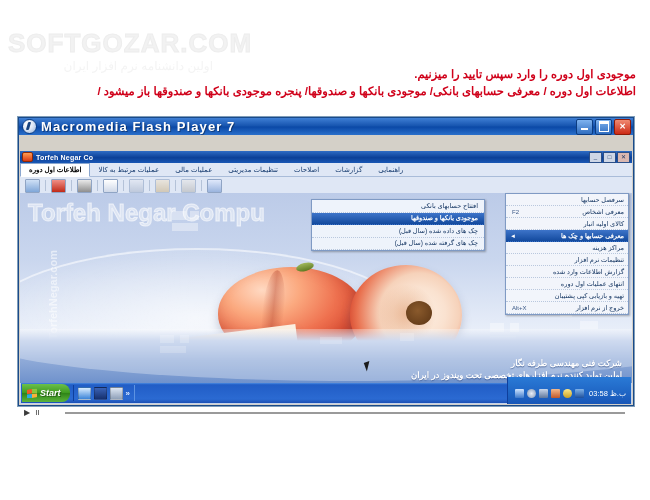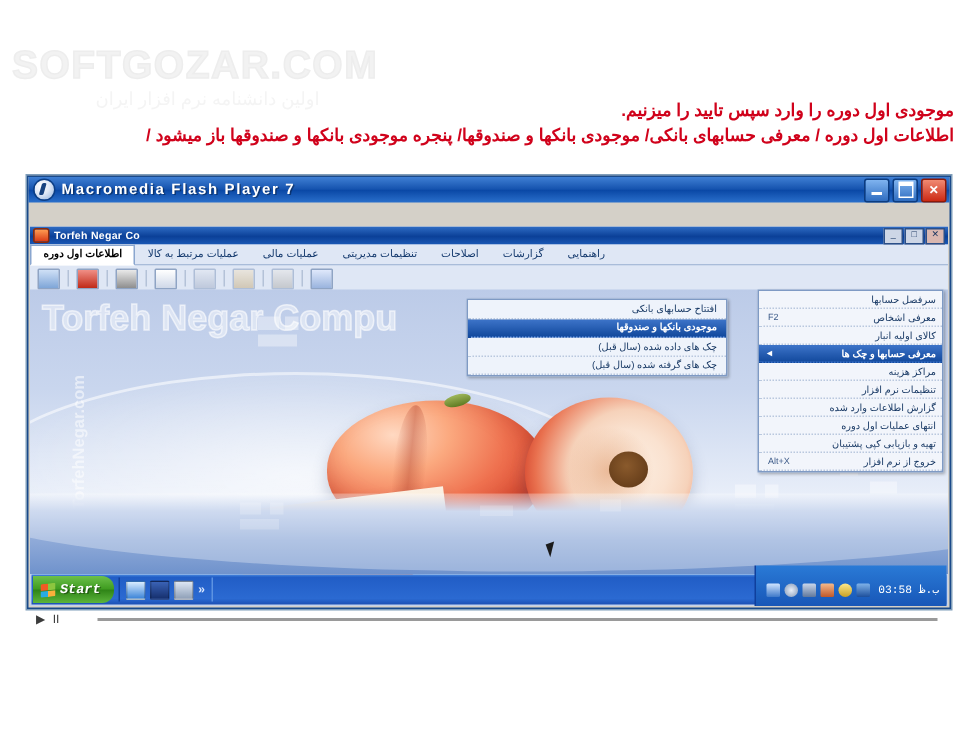--- a/index.html
+++ b/index.html
@@ -47,21 +47,21 @@
   #flash-titlebar .fl-icon{
     width:13px;height:13px;border-radius:50%;
     background:radial-gradient(circle at 35% 32%,#ffffff 0%,#dfe8f6 45%,#8fb0dd 100%);
     border:1px solid #0b3e86;margin-right:4px;position:relative;flex:none;
   }
   #flash-titlebar .fl-icon::after{
     content:"";position:absolute;left:4px;top:2px;width:3px;height:8px;
     background:#17427f;transform:skewX(-16deg);border-radius:1px;
   }
   #flash-title-text{
-    color:#ffffff;font-size:10px;font-weight:bold;letter-spacing:1.1px;
+    color:#ffffff;font-size:13px;font-weight:bold;letter-spacing:1.1px;
     text-shadow:1px 1px 0 rgba(0,0,0,.35);flex:1;white-space:nowrap;
   }
   .winbtns{display:flex;gap:2px;align-items:center;}
   .winbtn{
     width:15px;height:14px;border:1px solid #0c3c80;border-radius:2px;
     background:linear-gradient(to bottom,#7fb3ef,#2f6dc0);
     display:flex;align-items:center;justify-content:center;
     font-size:8px;color:#fff;font-weight:bold;line-height:1;
   }
   .winbtn.close{background:linear-gradient(to bottom,#f08a72,#cc2a15);border-color:#8e1a08;}
@@ -263,21 +263,21 @@
     position:absolute;left:345px;top:210px;width:0;height:0;z-index:60;
     border-left:6px solid #1b1b1b;border-right:4px solid transparent;
     border-bottom:9px solid transparent;border-top:0;
     transform:rotate(-20deg);
   }
 
   
   #taskbar{
     position:absolute;left:1px;right:1px;bottom:1px;height:20px;
     background:linear-gradient(to bottom,#4a8ae0 0%,#215dc6 9%,#2b6ad2 80%,#1c50b5 100%);
-    display:flex;align-items:center;font-family:Liberation Mono, monospace;
+    display:flex;align-items:center;
   }
   #start-button{
     height:18px;margin-left:1px;padding:0 9px 0 5px;
     background:linear-gradient(to bottom,#6cc04a 0%,#3f9c20 48%,#2f8417 52%,#5cb53c 100%);
     border-radius:0 8px 8px 0;display:flex;align-items:center;gap:3px;
     color:#fff;font-size:9px;font-weight:bold;font-style:italic;
     text-shadow:1px 1px 0 rgba(0,0,0,.35);
   }
   #start-button .flag{
     width:10px;height:9px;
@@ -435,20 +435,24 @@
       <div class="grid-sq" style="left:40px;top:176px;width:16px;height:9px;"></div>
       <div class="grid-sq" style="left:62px;top:176px;width:10px;height:9px;"></div>
 
       <div id="banner">
         <div class="swoosh"></div>
         <div class="grid-sq" style="left:140px;top:6px;width:14px;height:8px;opacity:.55;"></div>
         <div class="grid-sq" style="left:160px;top:6px;width:9px;height:8px;opacity:.55;"></div>
         <div class="grid-sq" style="left:140px;top:17px;width:26px;height:7px;opacity:.55;"></div>
         <div class="grid-sq" style="left:300px;top:8px;width:22px;height:7px;opacity:.5;"></div>
         <div class="grid-sq" style="left:380px;top:4px;width:14px;height:8px;opacity:.5;"></div>
+        <div id="banner-text">
+          <span class="bl">شرکت فنی مهندسی طرفه نگار</span>
+          <span class="bl">اولین تولید کننده نرم افزارهای تخصصی تحت ویندوز در ایران</span>
+        </div>
       </div>
     </div>
 
     <div id="menu-main">
       <div class="mrow">
         <span class="lbl">سرفصل حسابها</span>
         <span class="acc"></span>
       </div>
       <div class="mrow">
         <span class="lbl">معرفی اشخاص</span>

